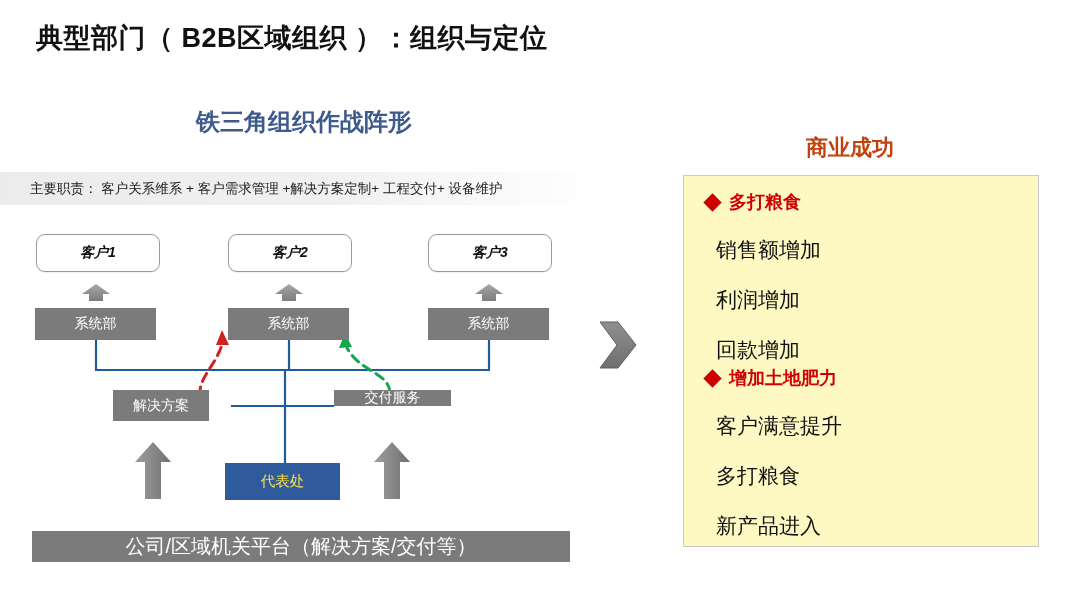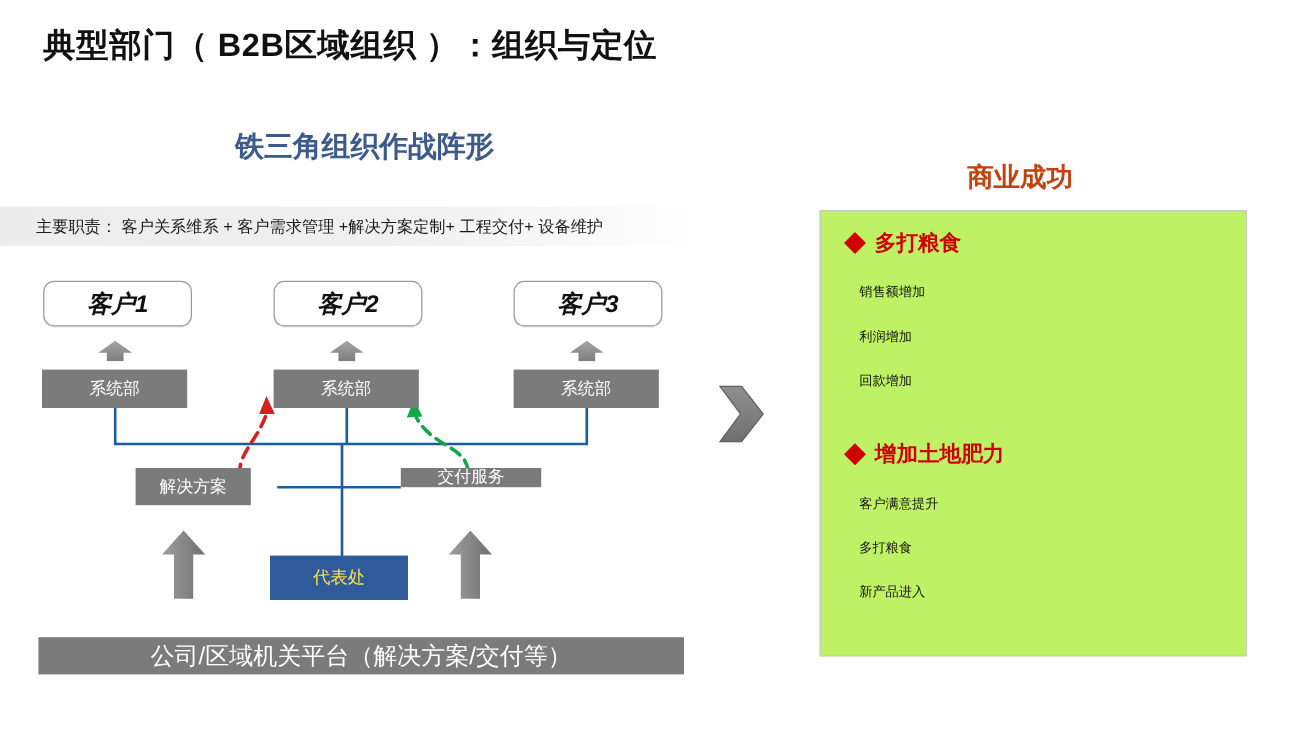--- a/index.html
+++ b/index.html
@@ -34,21 +34,21 @@
   }
   .resp-bar .resp-text{
     margin-left:30px;font-size:13.5px;font-weight:normal;color:#1a1a1a;white-space:nowrap;
   }
 
   
   .cust-box{
     position:absolute;height:36px;width:122px;
     border:1.2px solid #9a9a9a;border-radius:9px;background:#ffffff;
     display:flex;align-items:center;justify-content:center;
-    font-size:20px;font-weight:bold;font-style:italic;color:#111;
+    font-size:14px;font-weight:bold;font-style:italic;color:#111;
     box-shadow:0 1px 1px rgba(0,0,0,.06);
   }
   #cust-1{left:36px;top:234px;}
   #cust-2{left:228px;top:234px;}
   #cust-3{left:428px;top:234px;}
 
   
   .gray-box{
     position:absolute;background:#7b7b7b;color:#ffffff;
     display:flex;align-items:center;justify-content:center;
@@ -91,37 +91,37 @@
   
   #transition-arrow{position:absolute;left:596px;top:316px;width:56px;height:58px;}
 
   
   .right-title{
     position:absolute;left:806px;top:133px;
     font-size:22px;font-weight:bold;color:#c2410c;white-space:nowrap;
   }
   #outcome-panel{
     position:absolute;left:683px;top:175px;width:356px;height:372px;
-    border:1.2px solid #c9c9c9;background:#bef264;box-sizing:border-box;
+    border:1.2px solid #c9c9c9;background:#fef9c3;box-sizing:border-box;
   }
   .outcome-group{position:absolute;left:0;width:100%;}
   #group-0{top:14px;}
   #group-1{top:190px;}
   .group-head{
     display:flex;align-items:center;gap:10px;
     margin-left:22px;font-size:18px;font-weight:bold;color:#D00000;
     white-space:nowrap;
   }
   .diamond{
     width:13px;height:13px;background:#D00000;
     transform:rotate(45deg);display:inline-block;flex:none;
   }
   .outcome-item{
     margin-left:32px;margin-top:22px;
-    font-size:11px;color:#111;white-space:nowrap;
+    font-size:21px;color:#111;white-space:nowrap;
   }
 </style>
 </head>
 <body>
 
 <div class="slide">
 
   <div class="slide-title">典型部门（ B2B区域组织 ）：组织与定位</div>
 
   <div class="left-subtitle">铁三角组织作战阵形</div>

